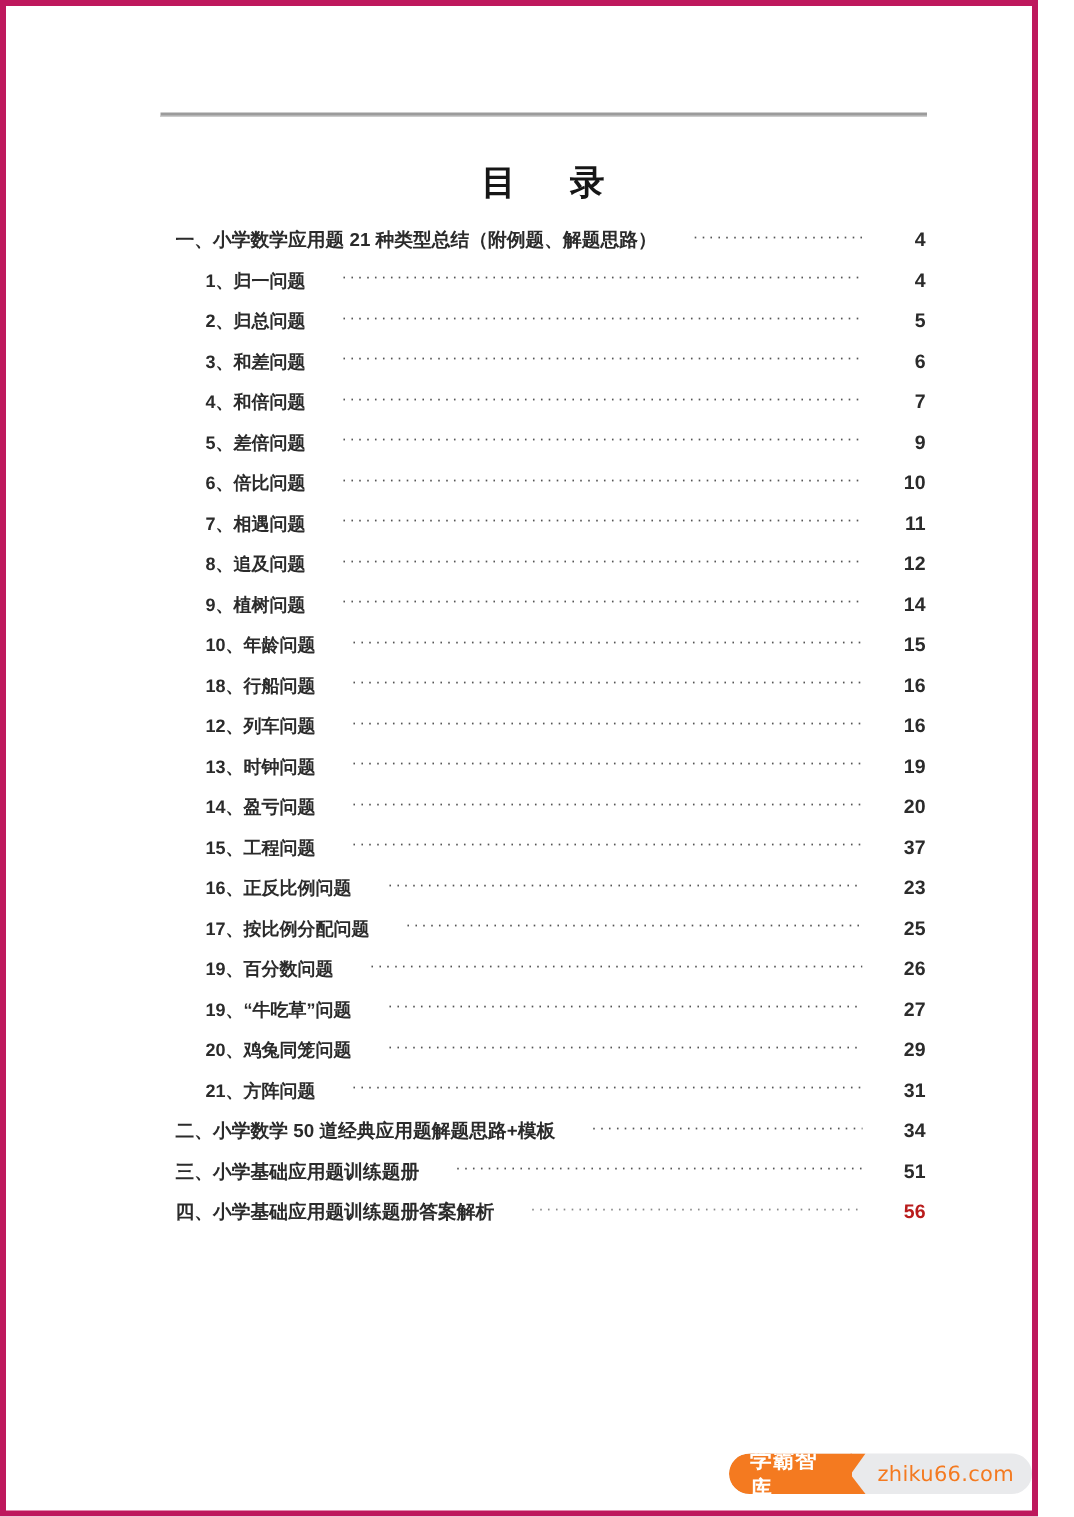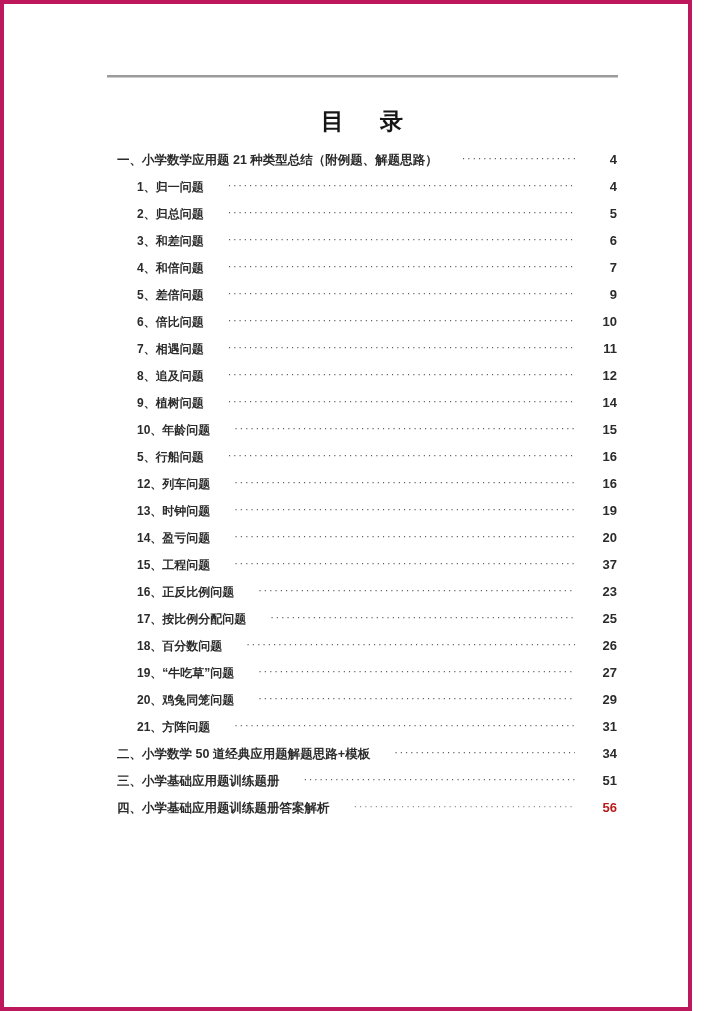--- a/index.html
+++ b/index.html
@@ -221,21 +221,21 @@
         <span class="toc-label">9、植树问题</span>
         <span class="toc-dots">·······························································································································································</span>
         <span class="toc-page">14</span>
       </div>
       <div class="toc-row level-2">
         <span class="toc-label">10、年龄问题</span>
         <span class="toc-dots">·······························································································································································</span>
         <span class="toc-page">15</span>
       </div>
       <div class="toc-row level-2">
-        <span class="toc-label">5、行船问题</span>
+        <span class="toc-label">18、行船问题</span>
         <span class="toc-dots">·······························································································································································</span>
         <span class="toc-page">16</span>
       </div>
       <div class="toc-row level-2">
         <span class="toc-label">12、列车问题</span>
         <span class="toc-dots">·······························································································································································</span>
         <span class="toc-page">16</span>
       </div>
       <div class="toc-row level-2">
         <span class="toc-label">13、时钟问题</span>
@@ -256,21 +256,21 @@
         <span class="toc-label">16、正反比例问题</span>
         <span class="toc-dots">·······························································································································································</span>
         <span class="toc-page">23</span>
       </div>
       <div class="toc-row level-2">
         <span class="toc-label">17、按比例分配问题</span>
         <span class="toc-dots">·······························································································································································</span>
         <span class="toc-page">25</span>
       </div>
       <div class="toc-row level-2">
-        <span class="toc-label">18、百分数问题</span>
+        <span class="toc-label">19、百分数问题</span>
         <span class="toc-dots">·······························································································································································</span>
         <span class="toc-page">26</span>
       </div>
       <div class="toc-row level-2">
         <span class="toc-label">19、“牛吃草”问题</span>
         <span class="toc-dots">·······························································································································································</span>
         <span class="toc-page">27</span>
       </div>
       <div class="toc-row level-2">
         <span class="toc-label">20、鸡兔同笼问题</span>
@@ -292,14 +292,18 @@
         <span class="toc-dots">·······························································································································································</span>
         <span class="toc-page">51</span>
       </div>
       <div class="toc-row level-1 faded">
         <span class="toc-label">四、小学基础应用题训练题册答案解析</span>
         <span class="toc-dots">·······························································································································································</span>
         <span class="toc-page">56</span>
       </div>
     </div>
 
+  <div class="watermark">
+    <span class="wm-brand">学霸智库</span>
+    <span class="wm-url">zhiku66.com</span>
+  </div>
 
 </div>
 
 </body></html>

